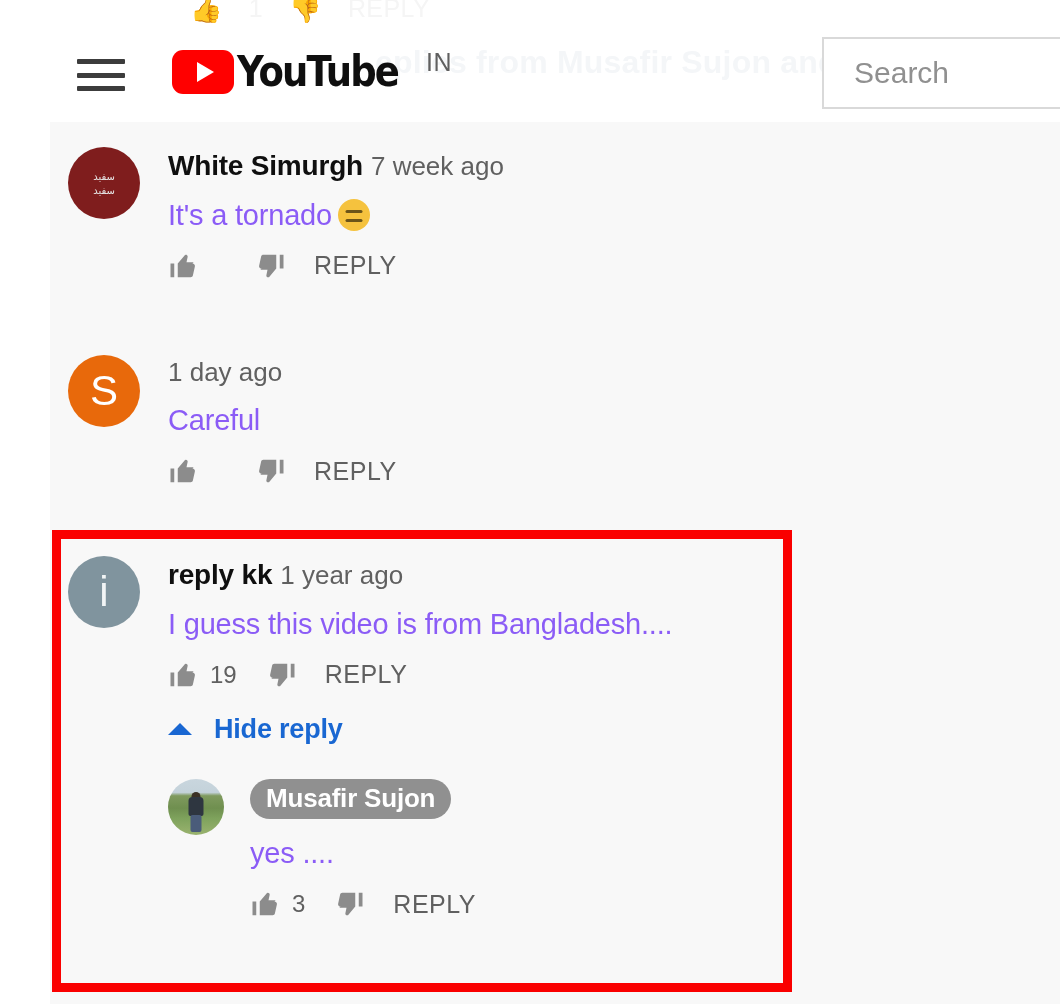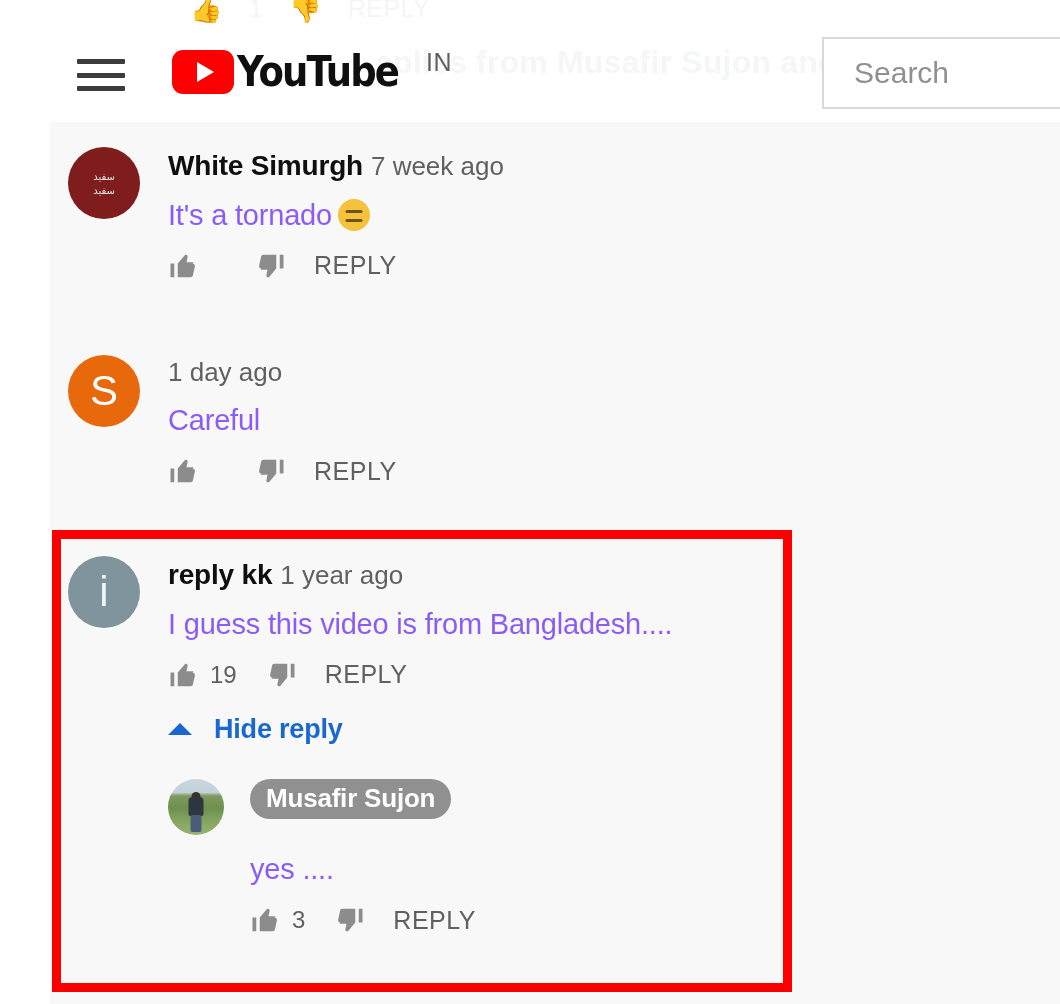--- a/index.html
+++ b/index.html
@@ -504,21 +504,21 @@
       <div class="comment" style="position:relative; left:0; top:0; margin-top:34px;">
         <div class="avatar sz-sm av-photo">
           <span class="person-head"></span>
           <span class="person-body"></span>
           <span class="person-legs"></span>
         </div>
         <div class="cbody" style="margin-left:26px; padding-top:0;">
           <div class="cline-head">
             <span class="author-chip">Musafir Sujon</span>
           </div>
-          <div class="ctext" style="margin-top:32px;">yes ....</div>
+          <div class="ctext" style="margin-top:16px;">yes ....</div>
           <div class="actions">
             <span class="ico-btn">
               <span class="thumb">
                 <svg width="30" height="30" viewBox="0 0 24 24">
                     <path fill="#8c8c8c" d="M2 10h3v11H2zM20.5 9h-5.7l.9-4.3c.2-.9-.5-1.7-1.4-1.7-.5 0-1 .3-1.2.7L7.8 10v11h10.3c.9 0 1.6-.6 1.8-1.4l1.6-7.3c.3-1.2-.7-2.3-1.9-2.3z"></path>
                   </svg>
               </span>
               <span class="like-count">3</span>
             </span>
             <span class="gap-b"></span>

